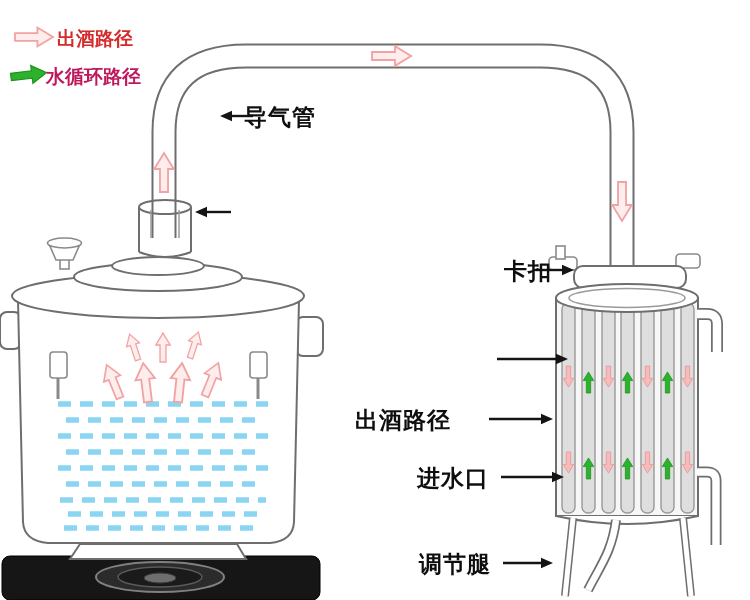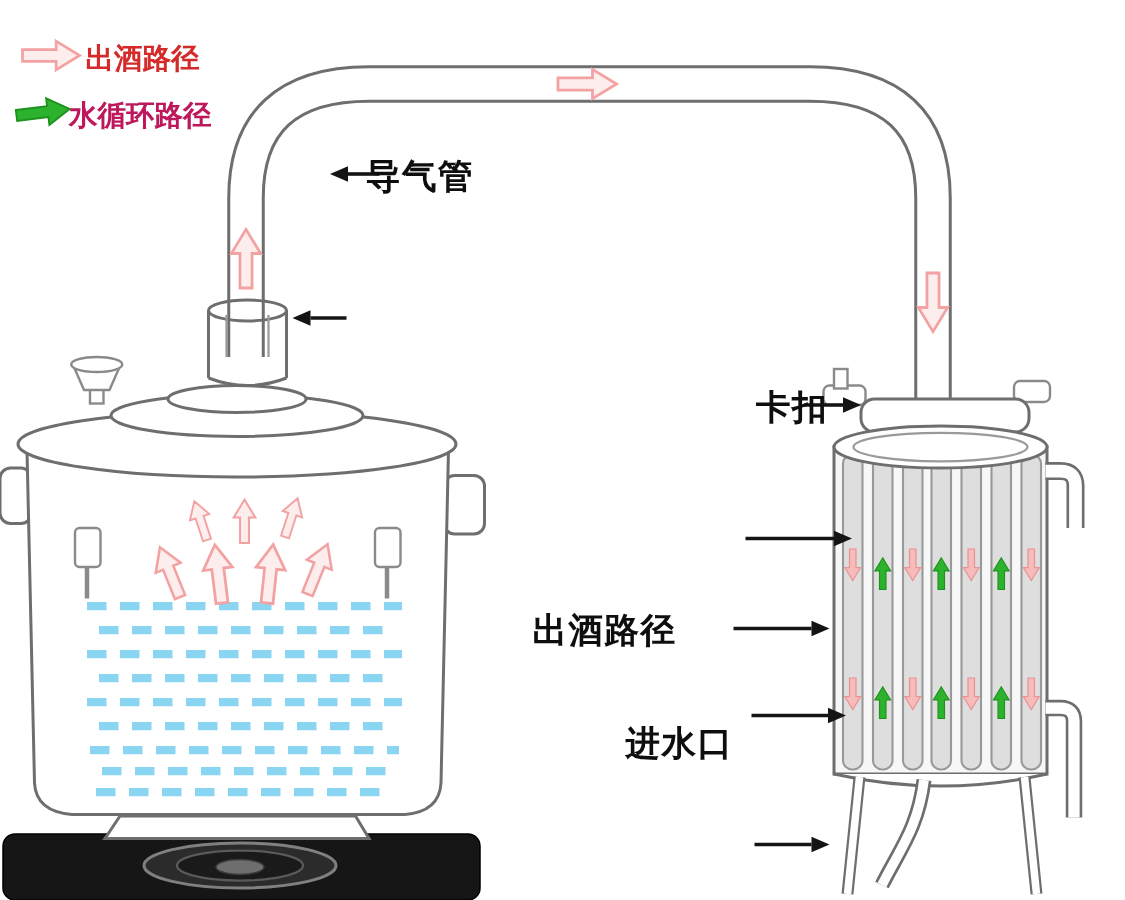--- a/index.html
+++ b/index.html
@@ -204,14 +204,15 @@
       <use href="#flow-arrow" class="arr-green" transform="translate(11,77) rotate(-7) scale(1.05)"></use>
     </g>
   </svg>
 
   <div class="legend-lbl legend-wine" style="left:57px;top:26px;">出酒路径</div>
   <div class="legend-lbl legend-water" style="left:46px;top:64px;">水循环路径</div>
 
   <div class="lbl" style="left:244px;top:102px;">导气管</div>
   <div class="lbl" style="left:460px;top:256px;margin-left:44px;">卡扣</div>
   <div class="lbl" style="left:355px;top:405px;">出酒路径</div>
-  <div class="lbl" style="left:417px;top:463px;margin-top:17px;">进水口</div>
+  <div class="lbl" style="left:417px;top:463px;">进水口</div>
+  <div class="lbl" style="left:419px;top:549px;">调节腿</div>
 </div>
 
 </body></html>

